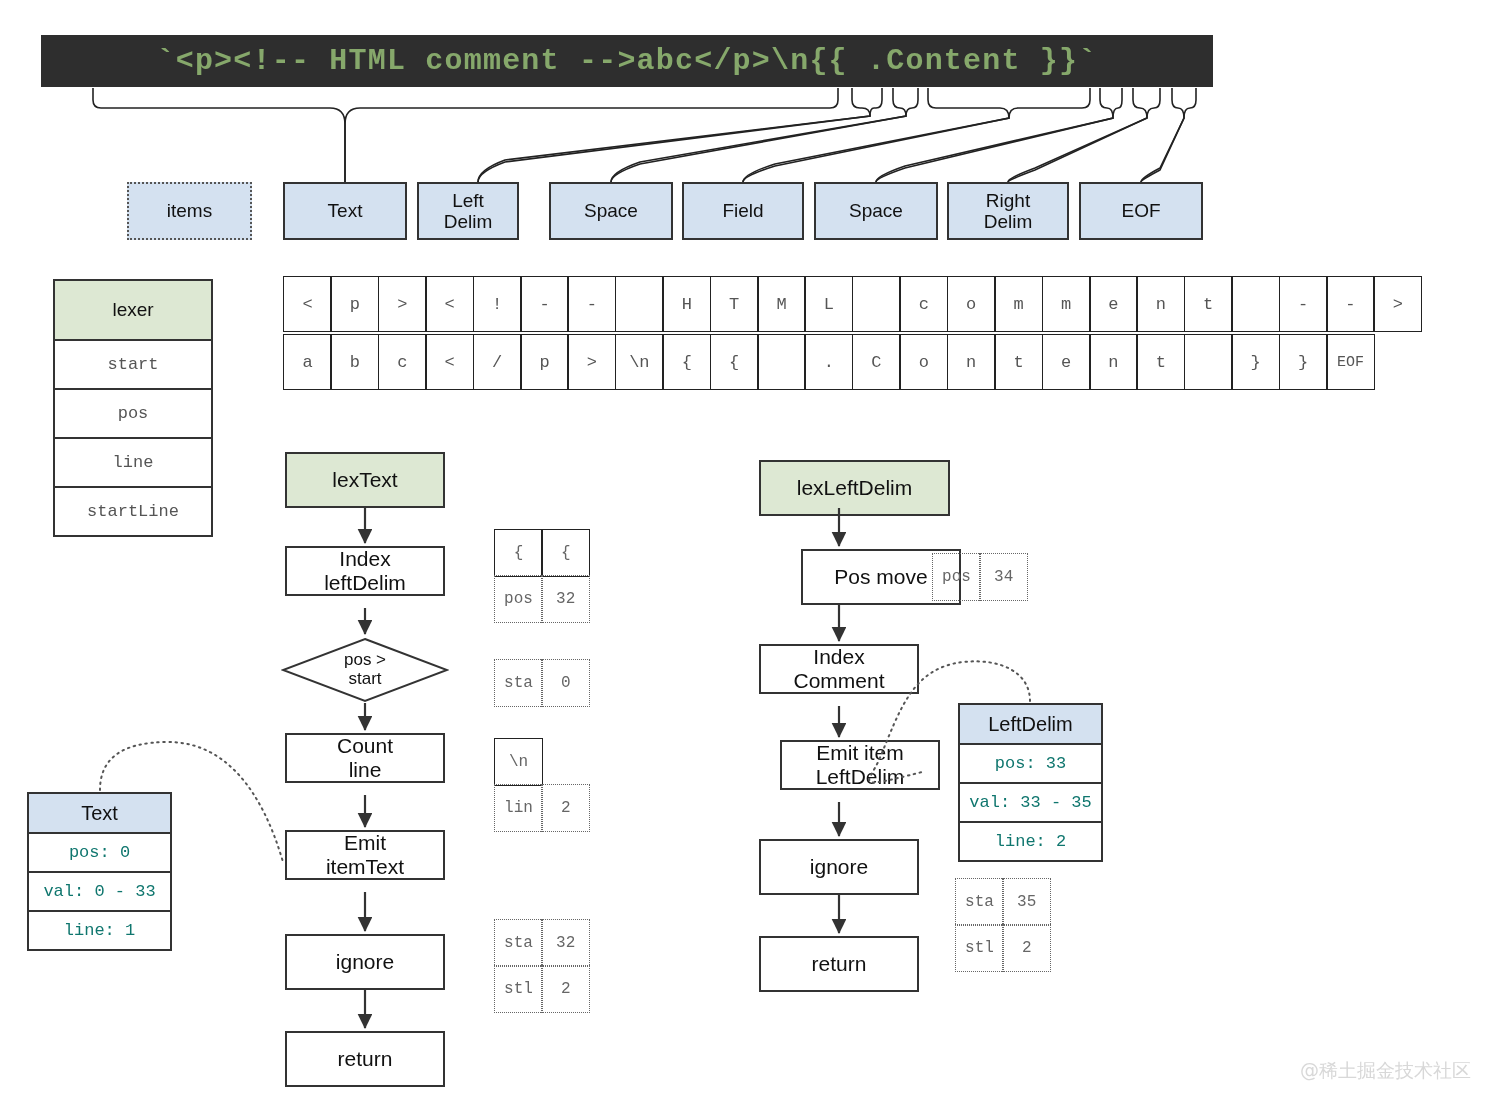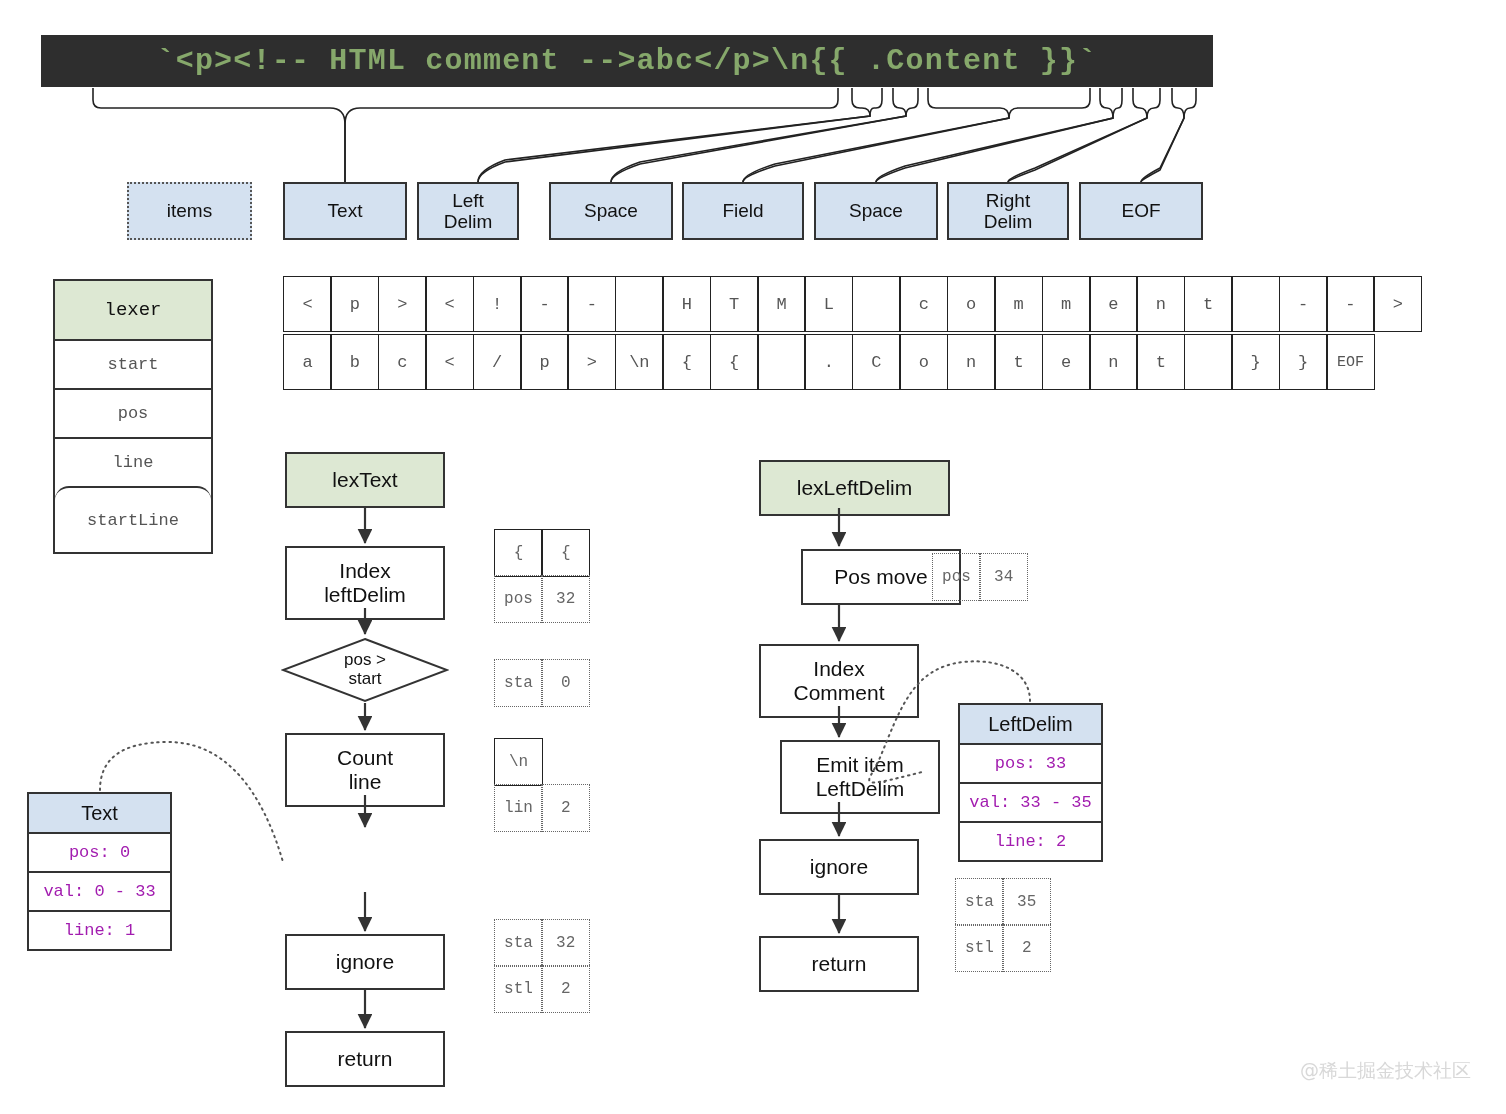--- a/index.html
+++ b/index.html
@@ -63,21 +63,21 @@
     border:1.6px solid #222;
     margin-right:-1.6px;
     display:flex;align-items:center;justify-content:center;
     font-family:"Liberation Mono","DejaVu Sans Mono",monospace;
     font-size:17px;color:#555;
   }
   .cell.eof{font-size:15px;}
 
   
   .flow{width:160px;height:56px;font-size:21px;color:#111;}
-  .flow.tall{height:74px;}
+  .flow.tall{height:50px;}
   .flow.start{height:56px;text-align:center;}
   .diamond{
     position:absolute;width:168px;height:66px;
   }
   .diamond svg{position:absolute;left:0;top:0;}
   .diamond span{
     position:absolute;left:0;top:0;width:100%;height:100%;
     display:flex;align-items:center;justify-content:center;
     font-size:17px;color:#111;text-align:center;line-height:1.1;
   }
@@ -99,21 +99,21 @@
   .card{position:absolute;box-sizing:border-box;border:2px solid #333;}
   .card .chdr{
     box-sizing:border-box;background:#d4e1f0;
     display:flex;align-items:center;justify-content:center;
     font-size:20px;color:#111;
   }
   .card .crowl{
     box-sizing:border-box;border-top:2px solid #333;
     display:flex;align-items:center;justify-content:center;
     font-family:"Liberation Mono","DejaVu Sans Mono",monospace;
-    font-size:17px;color:#a21caf;
+    font-size:17px;color:#0f766e;
   }
 
   
   #arrows{position:absolute;left:0;top:0;width:1506px;height:1114px;pointer-events:none;}
 
   #watermark{
     position:absolute;left:1300px;top:1058px;
     font-size:19px;color:#d8d8d8;
     font-family:"DejaVu Sans",sans-serif;
     white-space:nowrap;
@@ -172,25 +172,25 @@
   </div>
   <div class="box blue item-box" style="left:947px;top:182px;width:122px;white-space:pre;">
     <span>Right
 Delim</span>
   </div>
   <div class="box blue item-box" style="left:1079px;top:182px;width:124px;">
     <span>EOF</span>
   </div>
 
   <div class="struct" style="left:53px;top:279px;width:160px;">
-    <div class="hdr green" style="height:58px;font-family:Liberation Mono, monospace;">lexer</div>
+    <div class="hdr green" style="height:58px;">lexer</div>
     <div class="srow" style="height:49px;">start</div>
     <div class="srow" style="height:49px;">pos</div>
     <div class="srow" style="height:49px;">line</div>
-    <div class="srow" style="height:66px;border-radius:14px;">startLine</div>
+    <div class="srow" style="height:49px;">startLine</div>
   </div>
 
   <div class="crow" id="char-row-1" style="left:283px;top:276px;">
       <div class="cell">&lt;</div>
       <div class="cell">p</div>
       <div class="cell">&gt;</div>
       <div class="cell">&lt;</div>
       <div class="cell">!</div>
       <div class="cell">-</div>
       <div class="cell">-</div>
@@ -250,20 +250,24 @@
       <polygon points="84,2 166,33 84,64 2,33" fill="#ffffff" stroke="#333" stroke-width="2"></polygon>
     </svg>
     <span style="white-space:pre;">pos &gt;
 start</span>
   </div>
 
   <div class="box flow tall" style="left:285px;top:733px;white-space:pre;">
     <span>Count
 line</span>
   </div>
+  <div class="box flow tall" style="left:285px;top:830px;white-space:pre;">
+    <span>Emit
+itemText</span>
+  </div>
   <div class="box flow" style="left:285px;top:934px;">
     <span>ignore</span>
   </div>
   <div class="box flow" style="left:285px;top:1031px;">
     <span>return</span>
   </div>
 
   <div class="mini" style="left:494px;top:529px;">
     <div class="mrow">
       <div class="mcell solid">{</div>

